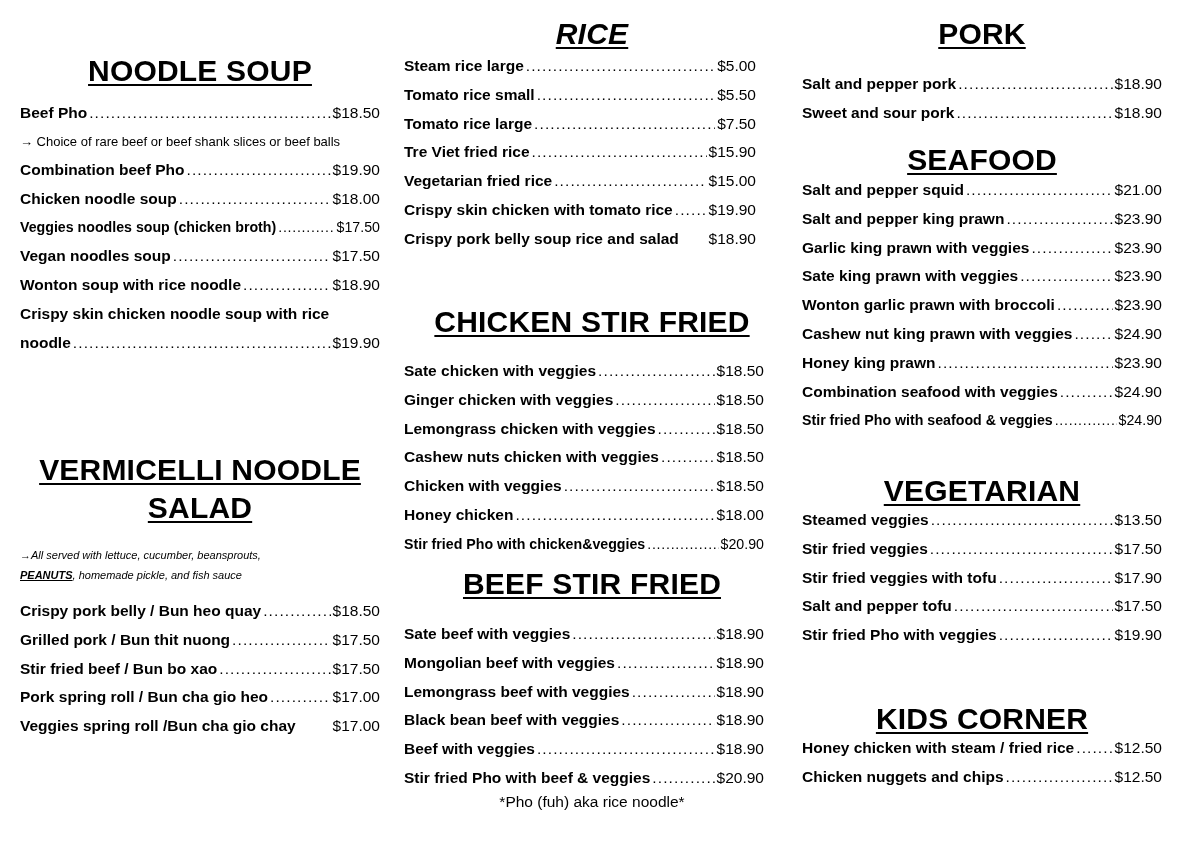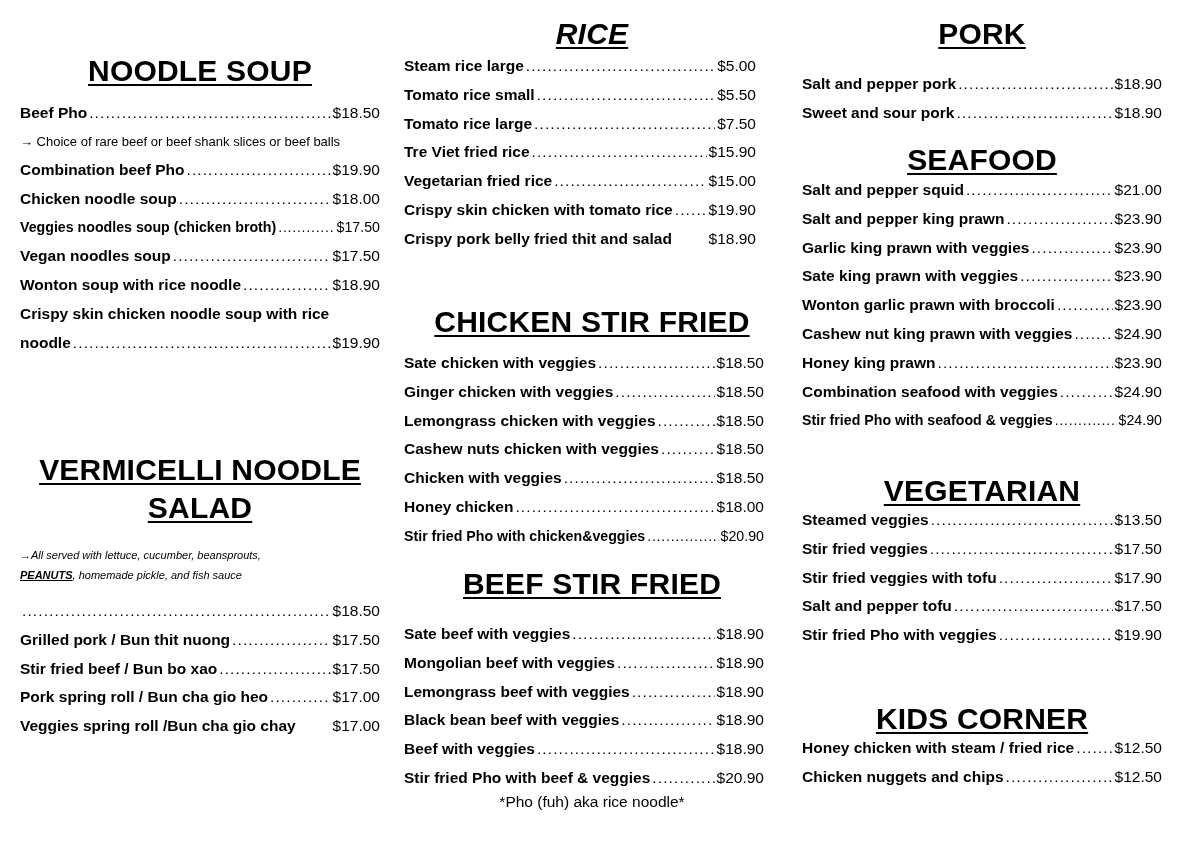--- a/index.html
+++ b/index.html
@@ -74,20 +74,21 @@
     <h2 class="heading h-big" style="width:372px; padding-right:12px; box-sizing:border-box;">
       <span>VERMICELLI NOODLE</span><br>
       <span>SALAD</span>
     </h2>
     <div class="italic-note" style="margin-top:18px;">
       <span>→All served with lettuce, cucumber, beansprouts,</span><br>
       <b>PEANUTS</b><span>, homemade pickle, and fish sauce</span>
     </div>
     <div class="list" style="margin-top:12px; width:360px;">
         <div class="item">
+          <span class="name">Crispy pork belly / Bun heo quay</span>
           <span class="dots"></span>
           <span class="price">$18.50</span>
         </div>
         <div class="item">
           <span class="name">Grilled pork / Bun thit nuong</span>
           <span class="dots"></span>
           <span class="price">$17.50</span>
         </div>
         <div class="item">
           <span class="name">Stir fried beef / Bun bo xao</span>
@@ -136,30 +137,30 @@
           <span class="name">Vegetarian fried rice</span>
           <span class="dots"></span>
           <span class="price">$15.00</span>
         </div>
         <div class="item">
           <span class="name">Crispy skin chicken with tomato rice</span>
           <span class="dots"></span>
           <span class="price">$19.90</span>
         </div>
         <div class="item">
-          <span class="name">Crispy pork belly fried thit and salad</span>
+          <span class="name">Crispy pork belly soup rice and salad</span>
           <span class="dots" style="visibility: hidden; flex: 1 1 auto;"></span>
           <span class="price">$18.90</span>
         </div>
       </div>
   </div>
 
   <div class="sec" style="top:303px; width:360px;">
     <h2 class="heading h-big" style="padding-left:16px; box-sizing:border-box;">CHICKEN STIR FRIED</h2>
-    <div class="list" style="margin-top:8px;">
+    <div class="list" style="margin-top:16px;">
         <div class="item">
           <span class="name">Sate chicken with veggies</span>
           <span class="dots"></span>
           <span class="price">$18.50</span>
         </div>
         <div class="item">
           <span class="name">Ginger chicken with veggies</span>
           <span class="dots"></span>
           <span class="price">$18.50</span>
         </div>

